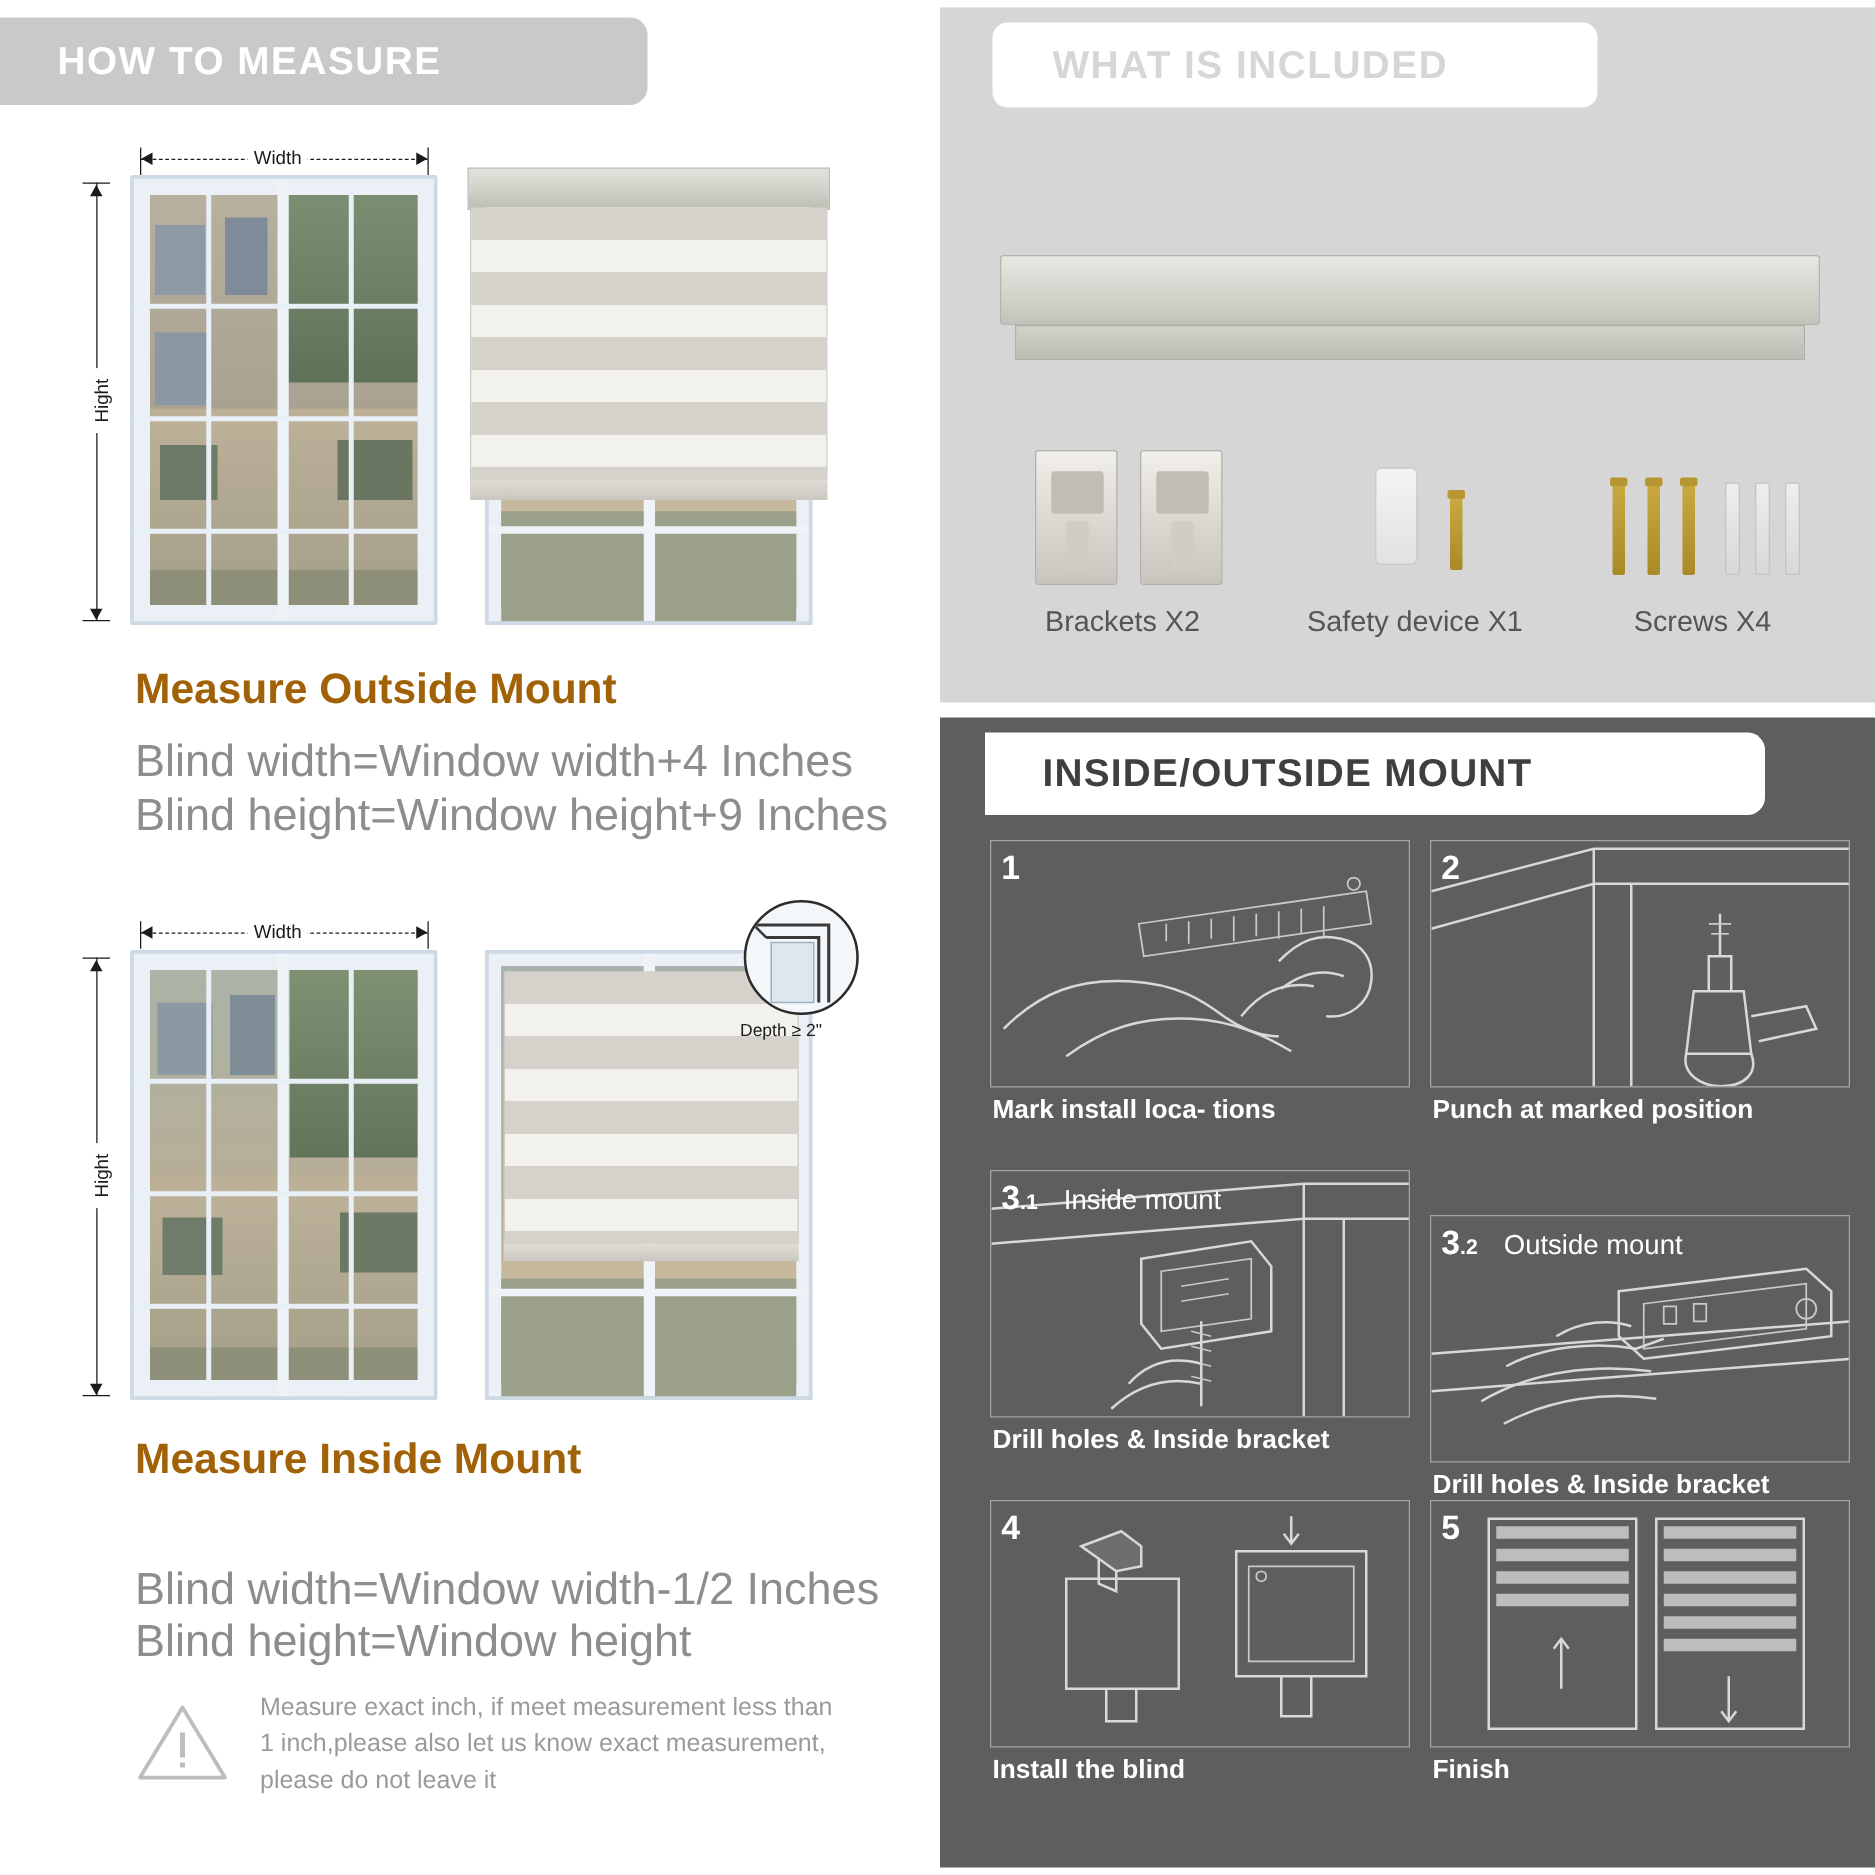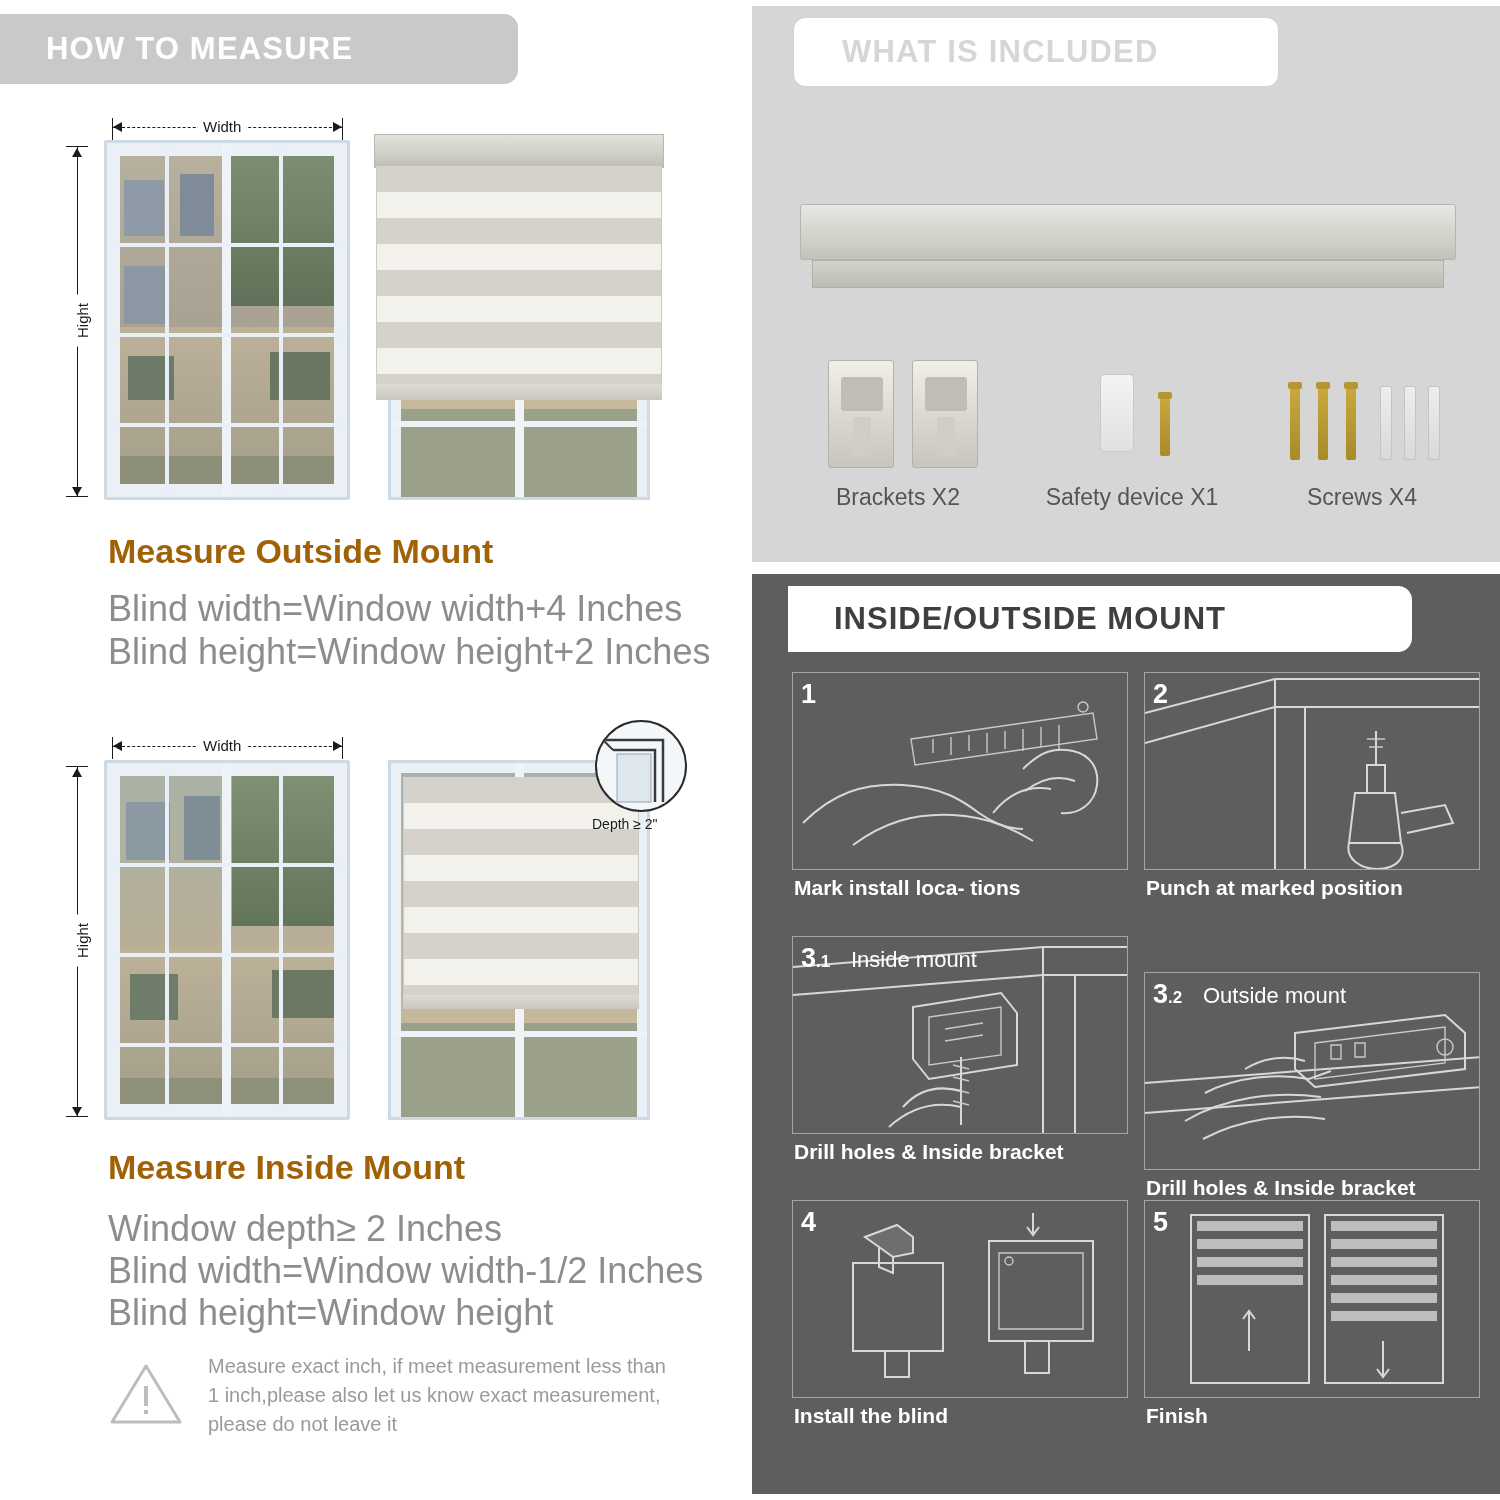--- a/index.html
+++ b/index.html
@@ -272,21 +272,21 @@
         <div class="brick" style="left:0; top:230px; width:100%; height:90px; background:#9aa08a;"></div>
       </div>
       <div class="mullion-v" style="left:124px; background:#f0f4f8;"></div>
       <div class="mullion-h" style="top:252px; background:#eef3f8; height:6px;"></div>
     </div>
     <div class="zebra" style="left:376px; top:166px; width:286px; height:218px;"></div>
     <div class="zebra-bottom-bar" style="left:376px; top:384px; width:286px; height:16px;"></div>
 
     <div class="sec-title" style="left:108px; top:532px;">Measure Outside Mount</div>
     <div class="sec-line" style="left:108px; top:588px;">Blind width=Window width+4 Inches</div>
-    <div class="sec-line" style="left:108px; top:631px;">Blind height=Window height+2 Inches</div>
+    <div class="sec-line" style="left:108px; top:631px;">Blind height=Window height+9 Inches</div>
 
     <div class="dim-dash-h" style="left:112px; top:746px; width:230px;"></div>
     <div class="dim-cap-v" style="left:112px; top:737px; height:22px;"></div>
     <div class="dim-cap-v" style="left:342px; top:737px; height:22px;"></div>
     <div class="arrow-l" style="left:113px; top:741px;"></div>
     <div class="arrow-r" style="left:333px; top:741px;"></div>
     <div class="dim-label" style="left:198px; top:737px;">Width</div>
 
     <div class="dim-line-v" style="left:77px; top:766px; height:350px;"></div>
     <div class="dim-cap-h" style="left:66px; top:766px; width:22px;"></div>
@@ -331,21 +331,20 @@
       <svg width="92" height="92" viewBox="0 0 92 92">
         <path d="M6 18 L66 18 L66 80" stroke="#3a3a3a" stroke-width="2.5" fill="none"></path>
         <path d="M16 28 L58 28 L58 80" stroke="#3a3a3a" stroke-width="2.5" fill="none"></path>
         <path d="M6 18 L16 28" stroke="#3a3a3a" stroke-width="2" fill="none"></path>
         <rect x="20" y="32" width="34" height="48" fill="#dfe7ee" stroke="#9fb0bf" stroke-width="1.2"></rect>
       </svg>
     </div>
     <div class="depth-label" style="left:592px; top:816px;">Depth ≥ 2"</div>
 
     <div class="sec-title" style="left:108px; top:1148px;text-align:right;">Measure Inside Mount</div>
-    <div class="sec-line" style="left:108px; top:1208px;">Window depth≥ 2 Inches</div>
     <div class="sec-line" style="left:108px; top:1250px;">Blind width=Window width-1/2 Inches</div>
     <div class="sec-line" style="left:108px; top:1292px;">Blind height=Window height</div>
 
     <div class="note-box">
       <div class="warn-tri">
         <svg width="76" height="68" viewBox="0 0 76 68">
           <path d="M38 6 L72 62 L4 62 Z" fill="none" stroke="#bdbdbd" stroke-width="3" stroke-linejoin="round"></path>
           <rect x="36" y="26" width="4" height="20" fill="#bdbdbd"></rect>
           <rect x="36" y="50" width="4" height="4" fill="#bdbdbd"></rect>
         </svg>

